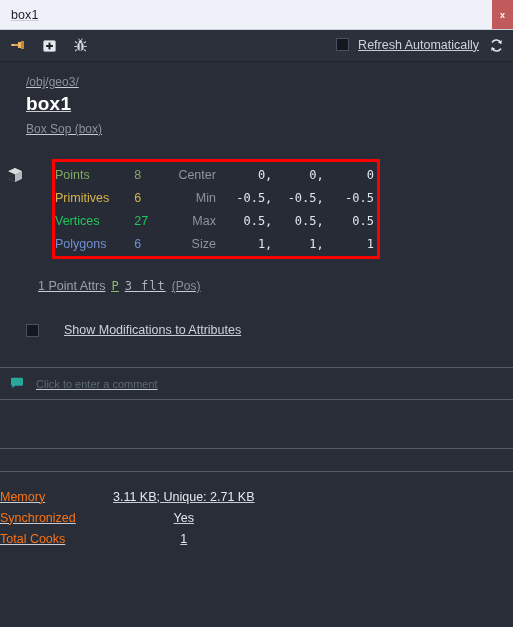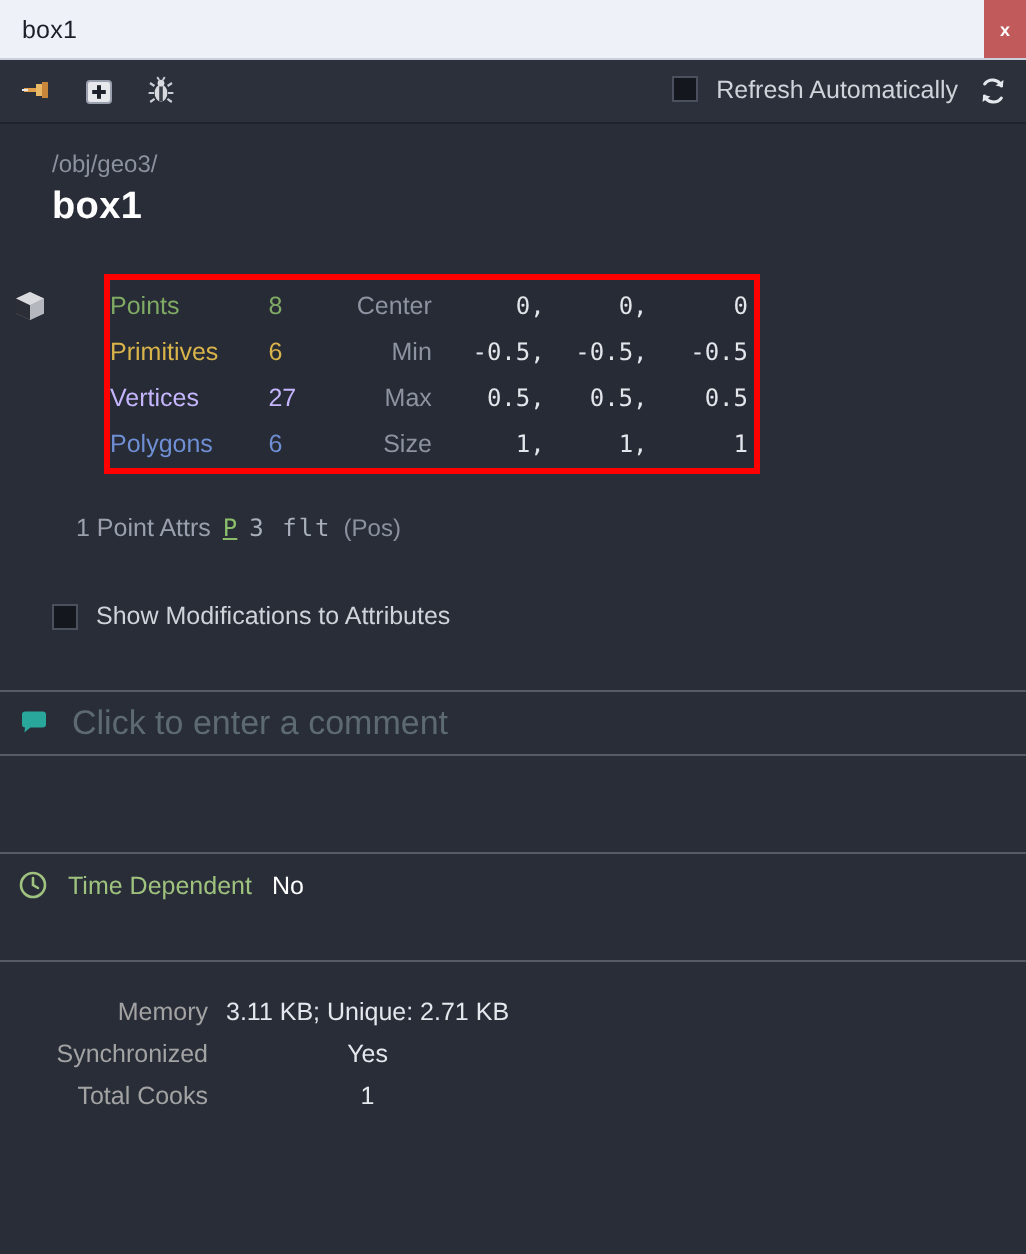--- a/index.html
+++ b/index.html
@@ -13,20 +13,21 @@
     font-family: "Liberation Sans", sans-serif;
     font-size: 12px;
     color: #c8ccd4;
     overflow: hidden;
   }
   #app {
     position: relative;
     width: 513px;
     height: 627px;
     background: #282d38;
+    text-decoration: underline;
   }
 
   
   .titlebar {
     position: relative;
     height: 29px;
     background: #eef1f8;
     display: flex;
     align-items: center;
     border-bottom: 1px solid #c9cfdd;
@@ -179,21 +180,21 @@
   td.b-num {
     text-align: right;
     width: 51px;
     font-family: "DejaVu Sans Mono", monospace;
     font-size: 12px;
     color: #e2e5ea;
     padding-right: 3px;
   }
   .c-points { color: #7faa63; }
   .c-prims  { color: #d8b44a; }
-  .c-verts  { color: #c4b5fd; }
+  .c-verts  { color: #22c55e; }
   .c-polys  { color: #6f8fd4; }
 
   
   .attrs-row {
     padding: 14px 0 0 38px;
     font-size: 12.5px;
     color: #9aa0ad;
     display: flex;
     align-items: baseline;
     gap: 6px;
@@ -211,21 +212,21 @@
     font-size: 12px;
     color: #aab0bb;
     letter-spacing: 1px;
   }
   .attr-pos { color: #8b919e; font-size: 12px; }
 
   
   .check-row {
     display: flex;
     align-items: center;
-    gap: 9px;
+    gap: 25px;
     padding-left: 26px;
     height: 30px;
   }
   .check-row .lbl { font-size: 12.5px; }
   .lbl-attrs { color: #cfd3da; }
   .lbl-network { color: #7fa8d8; }
 
   .divider {
     height: 1px;
     background: #555b67;
@@ -236,21 +237,21 @@
   .comment-row {
     display: flex;
     align-items: center;
     gap: 11px;
     padding-left: 9px;
     height: 31px;
     cursor: text;
   }
   .comment-icon { width: 16px; height: 16px; display: flex; align-items: center; }
   .comment-placeholder {
-    font-size: 17px;
+    font-size: 11px;
     color: #5d6a72;
   }
 
   .spacer-22 { height: 22px; }
   .spacer-26 { height: 26px; }
 
   
   .td-row {
     display: flex;
     align-items: center;
@@ -269,22 +270,21 @@
   .details table {
     border-collapse: collapse;
   }
   .details td {
     font-size: 12.5px;
     height: 21px;
     vertical-align: middle;
     padding: 0;
   }
   td.d-label {
-    text-align: right;
-    color: #a3a3a3;
+    color: #f97316;
     width: 104px;
     padding-right: 9px;
   }
   td.d-value {
     text-align: center;
     color: #e4e7ec;
   }
 </style>
 </head>
 <body>
@@ -335,20 +335,21 @@
           <path d="M13.6 2.1 L13.2 6 L9.4 5.1 Z" fill="#e4e7ec"></path>
           <path d="M2.4 13.9 L2.8 10 L6.6 10.9 Z" fill="#e4e7ec"></path>
         </svg>
       </span>
     </div>
   </div>
 
   <div class="header">
     <div class="path">/obj/geo3/</div>
     <div class="node-name">box1</div>
+    <div class="node-type">Box Sop (box)</div>
   </div>
 
   <div class="stats-wrap">
     <span class="cube-icon">
       <svg width="18" height="18" viewBox="0 0 18 18">
         <path d="M9 2 L16 5.3 L16 12.7 L9 16 L2 12.7 L2 5.3 Z" fill="#9a9da3"></path>
         <path d="M9 2 L16 5.3 L9 8.6 L2 5.3 Z" fill="#d8dade"></path>
         <path d="M9 8.6 L16 5.3 L16 12.7 L9 16 Z" fill="#b4b7bd"></path>
         <path d="M9 8.6 L9 16 L2 12.7 L2 5.3 Z" fill="#2b2e36"></path>
       </svg>
@@ -420,30 +421,20 @@
     <span class="comment-placeholder">Click to enter a comment</span>
   </div>
 
   <div class="divider"></div>
   <div class="spacer-26"></div>
 
 
   <div class="spacer-22"></div>
   <div class="divider"></div>
 
-  <div class="td-row">
-    <span class="clock-icon">
-      <svg width="15" height="15" viewBox="0 0 15 15">
-        <circle cx="7.5" cy="7.5" r="6" stroke="#9fc27e" stroke-width="1.3" fill="none"></circle>
-        <path d="M7.5 4 L7.5 7.5 L10 9" stroke="#9fc27e" stroke-width="1.3" fill="none" stroke-linecap="round"></path>
-      </svg>
-    </span>
-    <span class="td-label">Time Dependent</span>
-    <span class="td-value">No</span>
-  </div>
 
   <div class="spacer-22"></div>
   <div class="divider"></div>
 
   <div class="details">
     <table>
       <tbody>
           <tr>
         <td class="d-label">Memory</td>
         <td class="d-value">3.11 KB; Unique: 2.71 KB</td>

